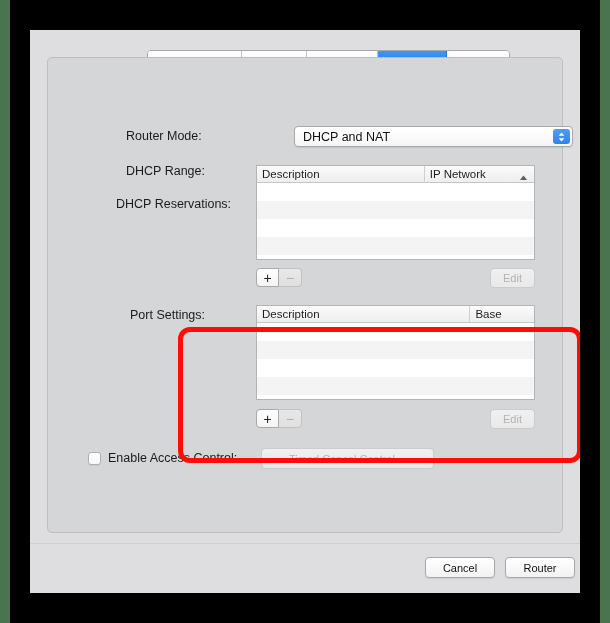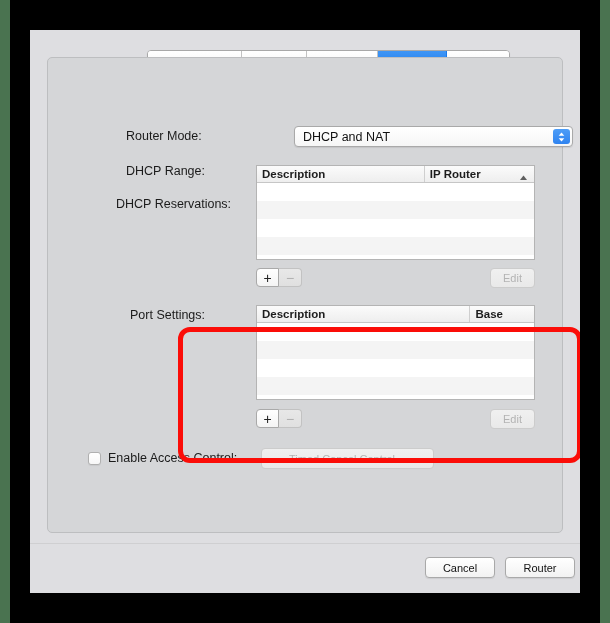--- a/index.html
+++ b/index.html
@@ -126,21 +126,20 @@
   }
   .popup-stepper svg { display: block; }
 
   
   .list {
     position: absolute;
     background: #737373;
     border: 1px solid #b4b4b4;
     box-sizing: border-box;
     overflow: hidden;
-    font-weight: bold;
   }
   .list-header {
     display: flex;
     height: 17px;
     background: linear-gradient(to bottom, #fbfbfb 0%, #eeeeee 100%);
     border-bottom: 1px solid #c6c6c6;
     box-sizing: border-box;
   }
   .col {
     font-size: 11.5px;
@@ -271,21 +270,21 @@
 
   <div class="row-label" style="left:96px; top:134px; width:152px;">DHCP Range:</div>
   <div class="static-value" style="left:256px; top:134px;">10.0.1.2 to 10.0.1.200</div>
 
   <div class="row-label" style="left:86px; top:167px; width:162px;">DHCP Reservations:</div>
 
   <div class="list" style="left:226px; top:135px; width:279px; height:95px;">
     <div class="list-header">
       <div class="col" style="width:168px;">Description</div>
       <div class="col" style="width:111px;">
-        <span>IP Router</span>
+        <span>IP Network</span>
         <span class="sort-arrow">
           <svg width="9" height="6" viewBox="0 0 9 6">
               <path d="M4.5 0.6 L8 5 L1 5 Z" fill="#5e5e5e"></path>
             </svg>
         </span>
       </div>
     </div>
     <div class="list-body">
       <div class="list-row"></div>
       <div class="list-row alt"></div>

